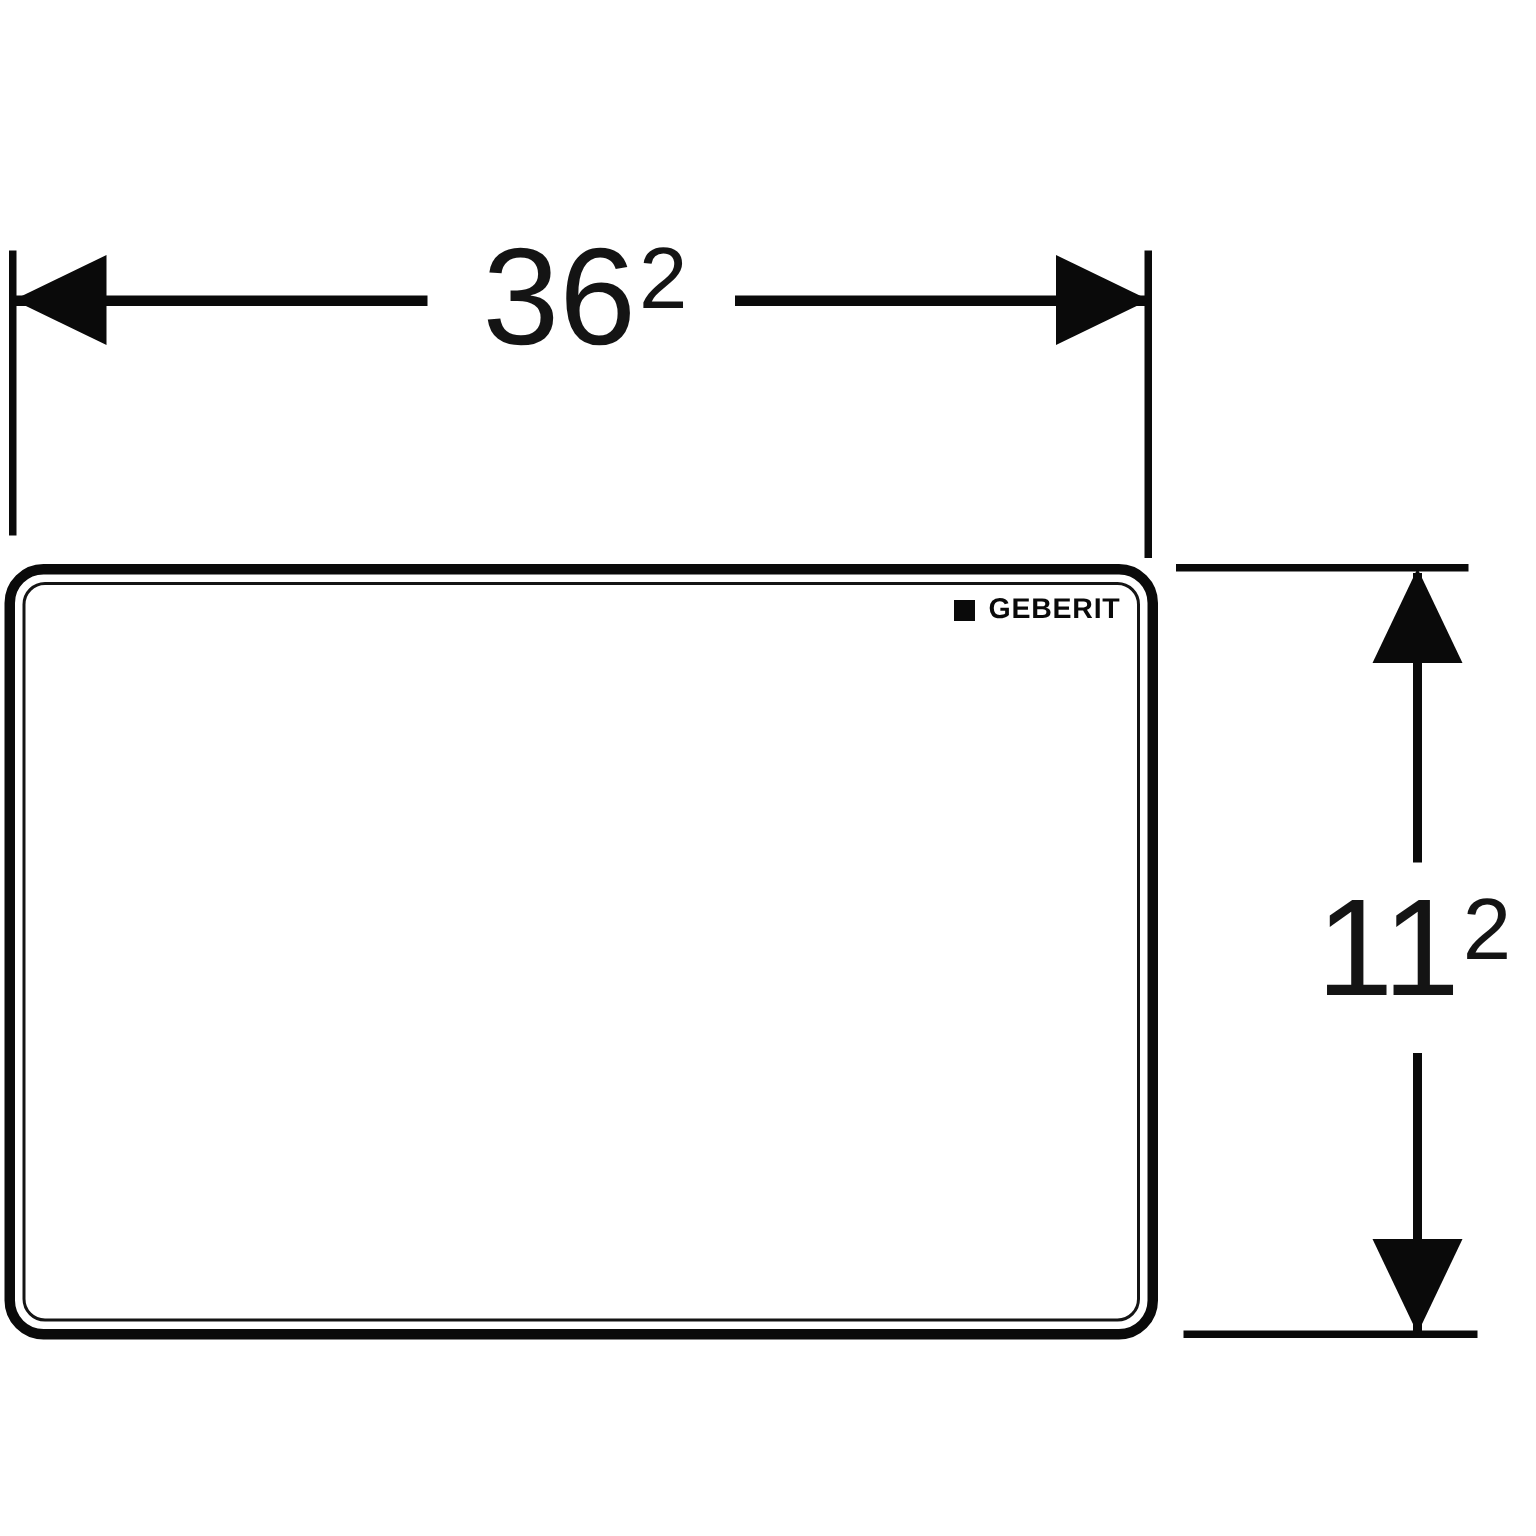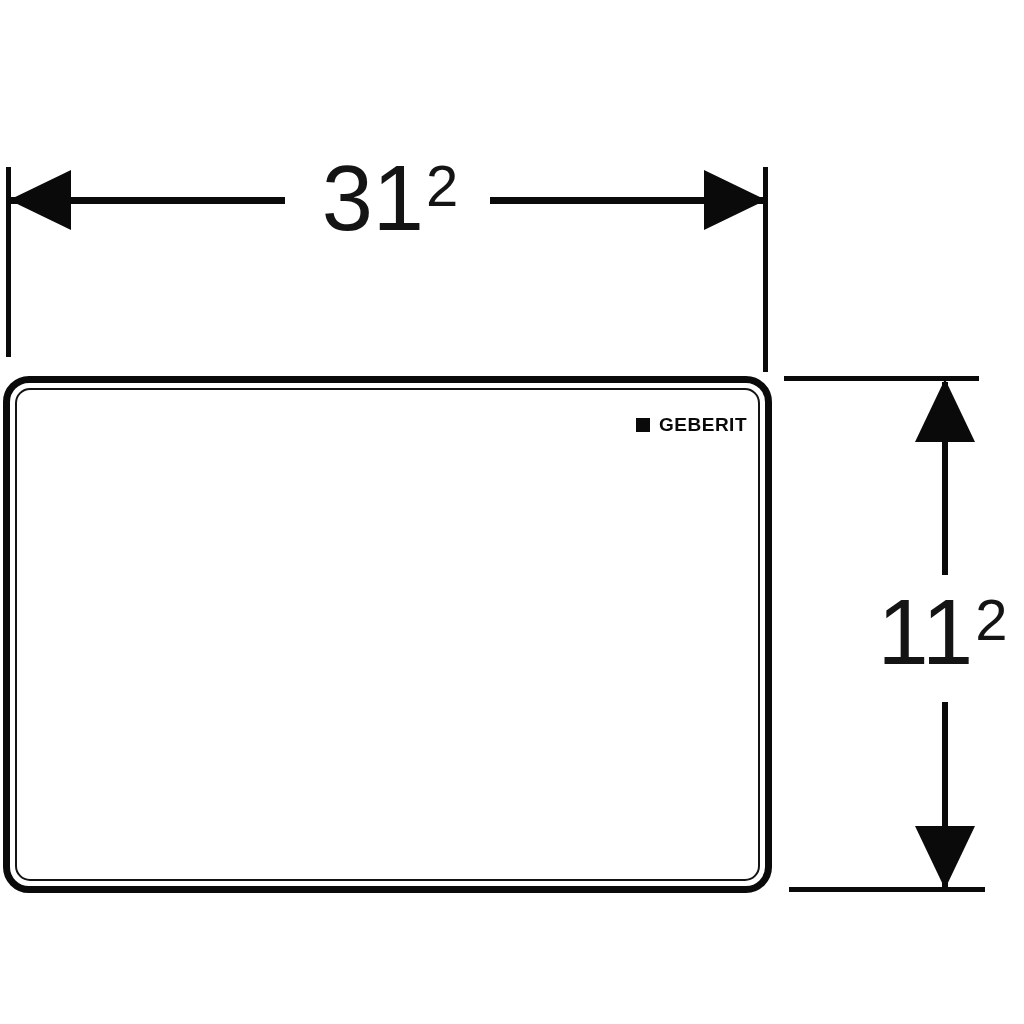--- a/index.html
+++ b/index.html
@@ -21,21 +21,21 @@
     border-radius:26px;
     background:#ffffff;
   }
   .plate-inner{
     position:absolute;inset:5px;
     border:2.5px solid #141414;
     border-radius:15px;
     background:#ffffff;
   }
   .logo{
-    position:absolute;top:32px;right:18px;
+    position:absolute;top:14px;right:18px;
     display:flex;align-items:center;gap:9px;
   }
   .logo-square{
     width:14px;height:14px;background:#0a0a0a;display:inline-block;
   }
   .logo-text{
     font-size:19px;font-weight:bold;color:#0a0a0a;letter-spacing:0.5px;
     line-height:1;
   }
   
@@ -97,21 +97,21 @@
   </div>
 
   <div>
     <div class="vline ext-left"></div>
     <div class="vline ext-right"></div>
     <div class="hline dimw-seg-l"></div>
     <div class="hline dimw-seg-r"></div>
     <div class="tri arr-left"></div>
     <div class="tri arr-right"></div>
     <div class="dim-label label-width">
-      <span>31</span><sup>2</sup>
+      <span>36</span><sup>2</sup>
     </div>
   </div>
 
   <div>
     <div class="hline ext-top"></div>
     <div class="hline ext-bottom"></div>
     <div class="vline dimh-seg-t"></div>
     <div class="vline dimh-seg-b"></div>
     <div class="tri arr-up"></div>
     <div class="tri arr-down"></div>

